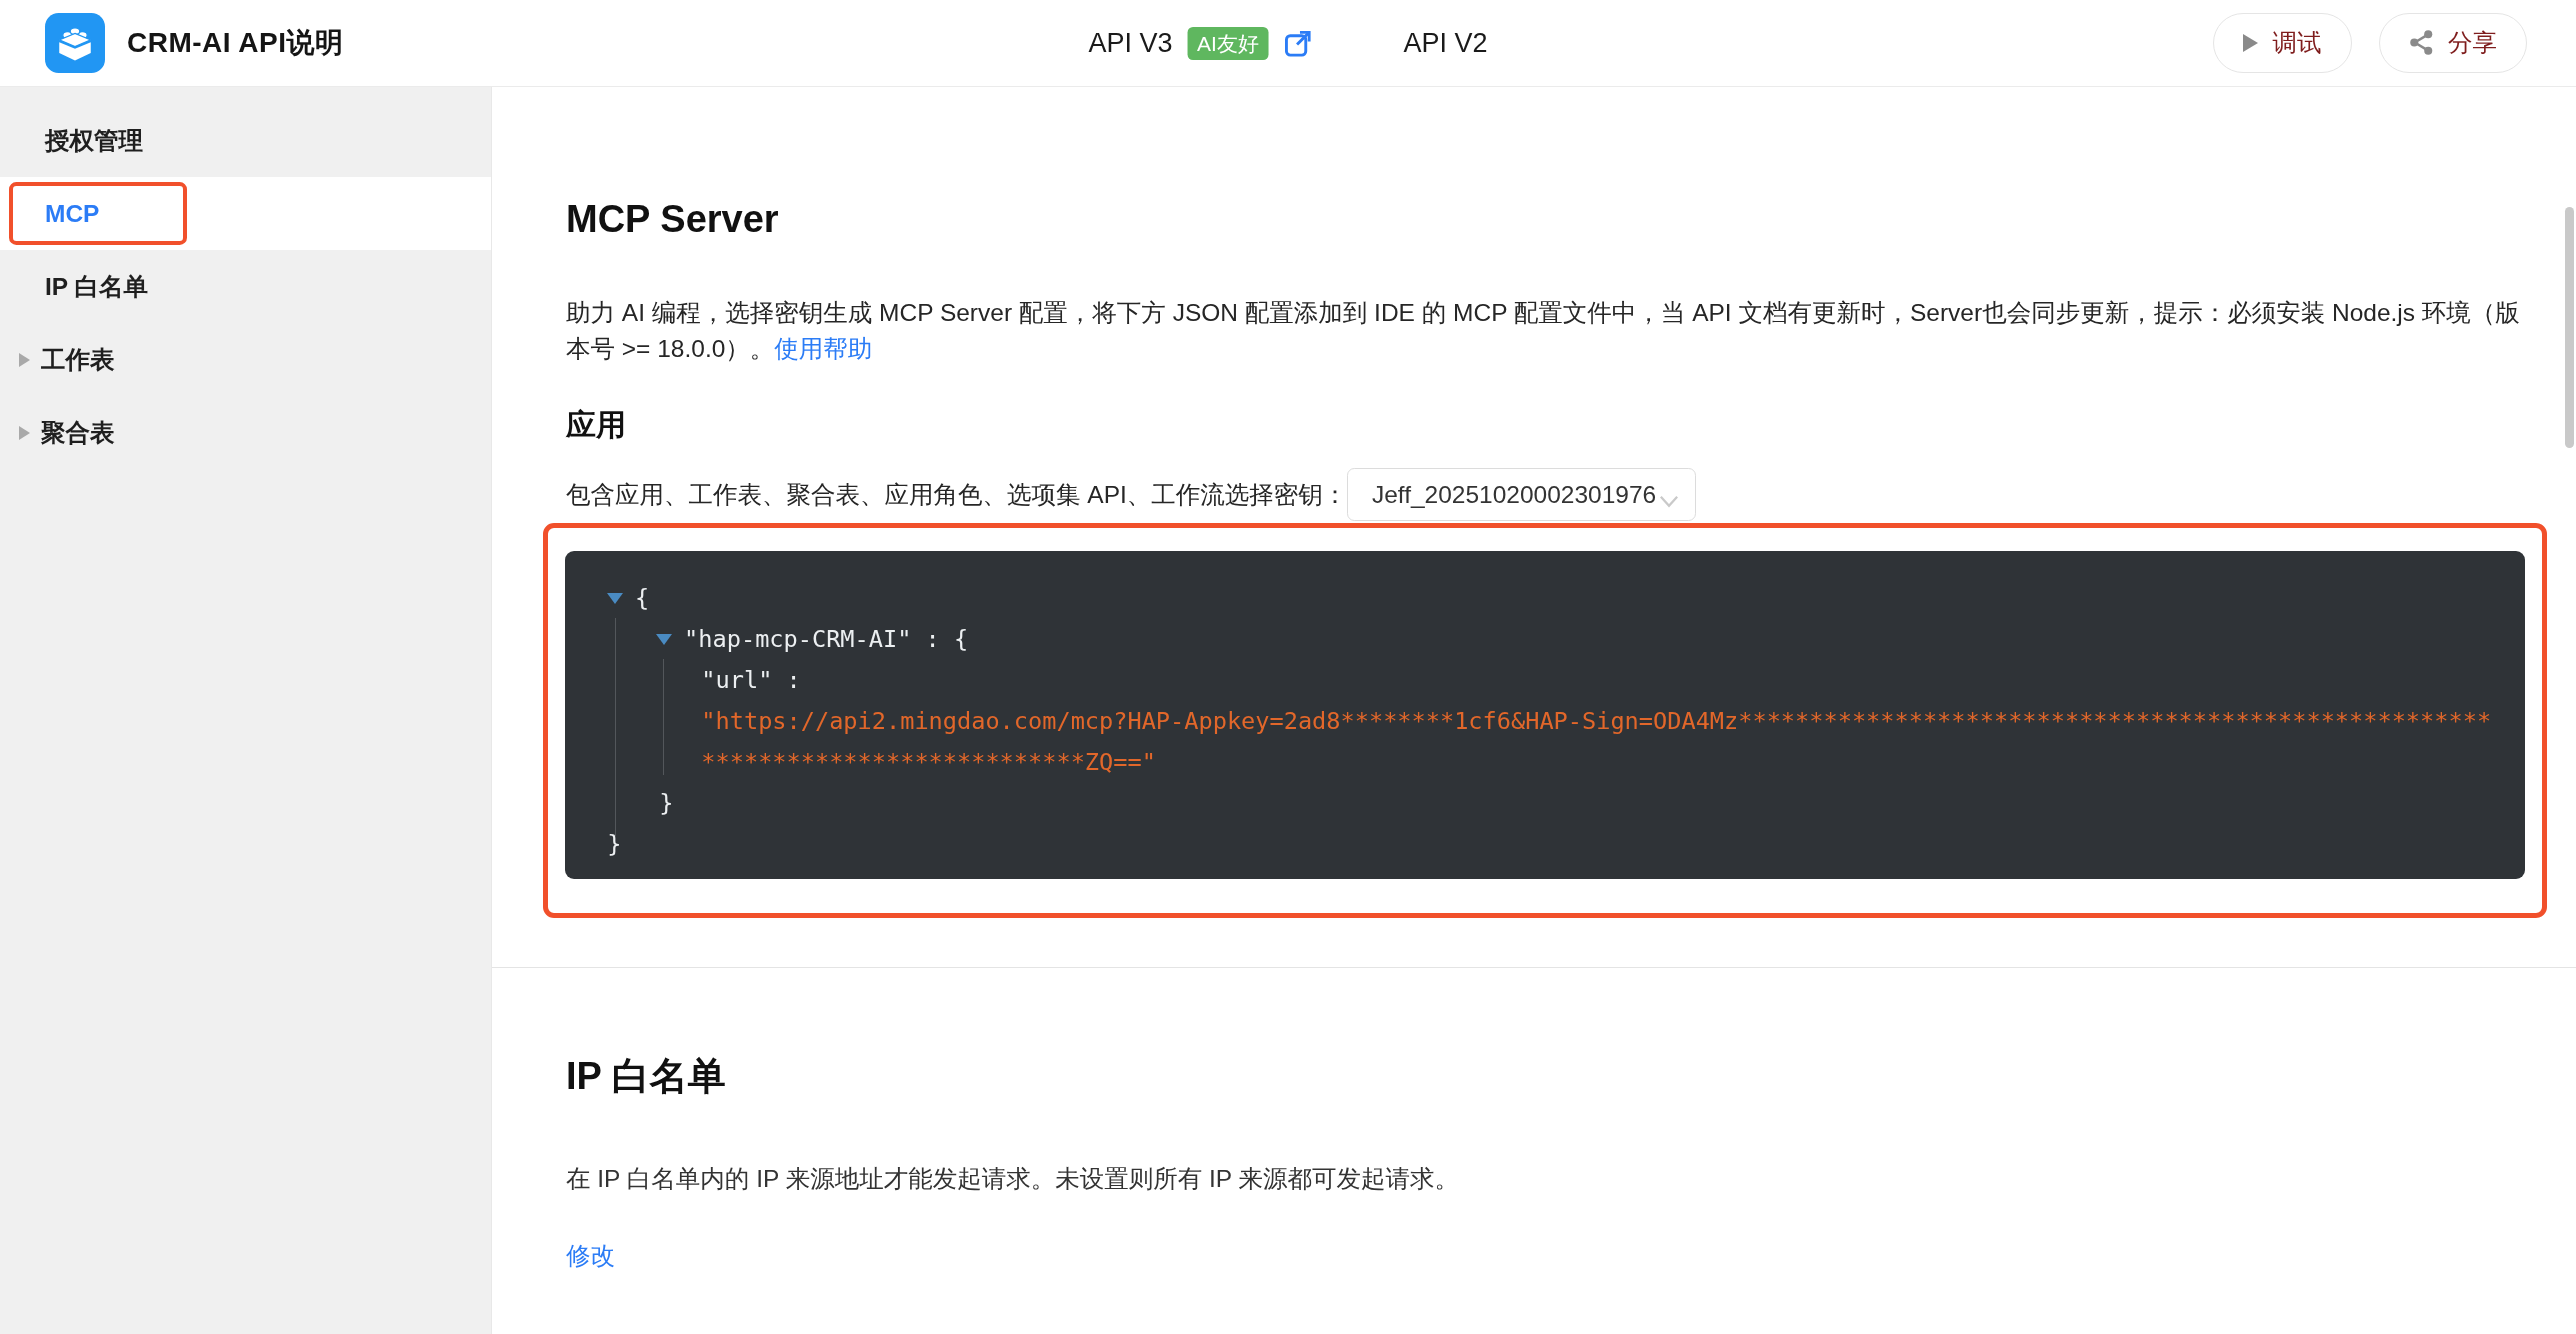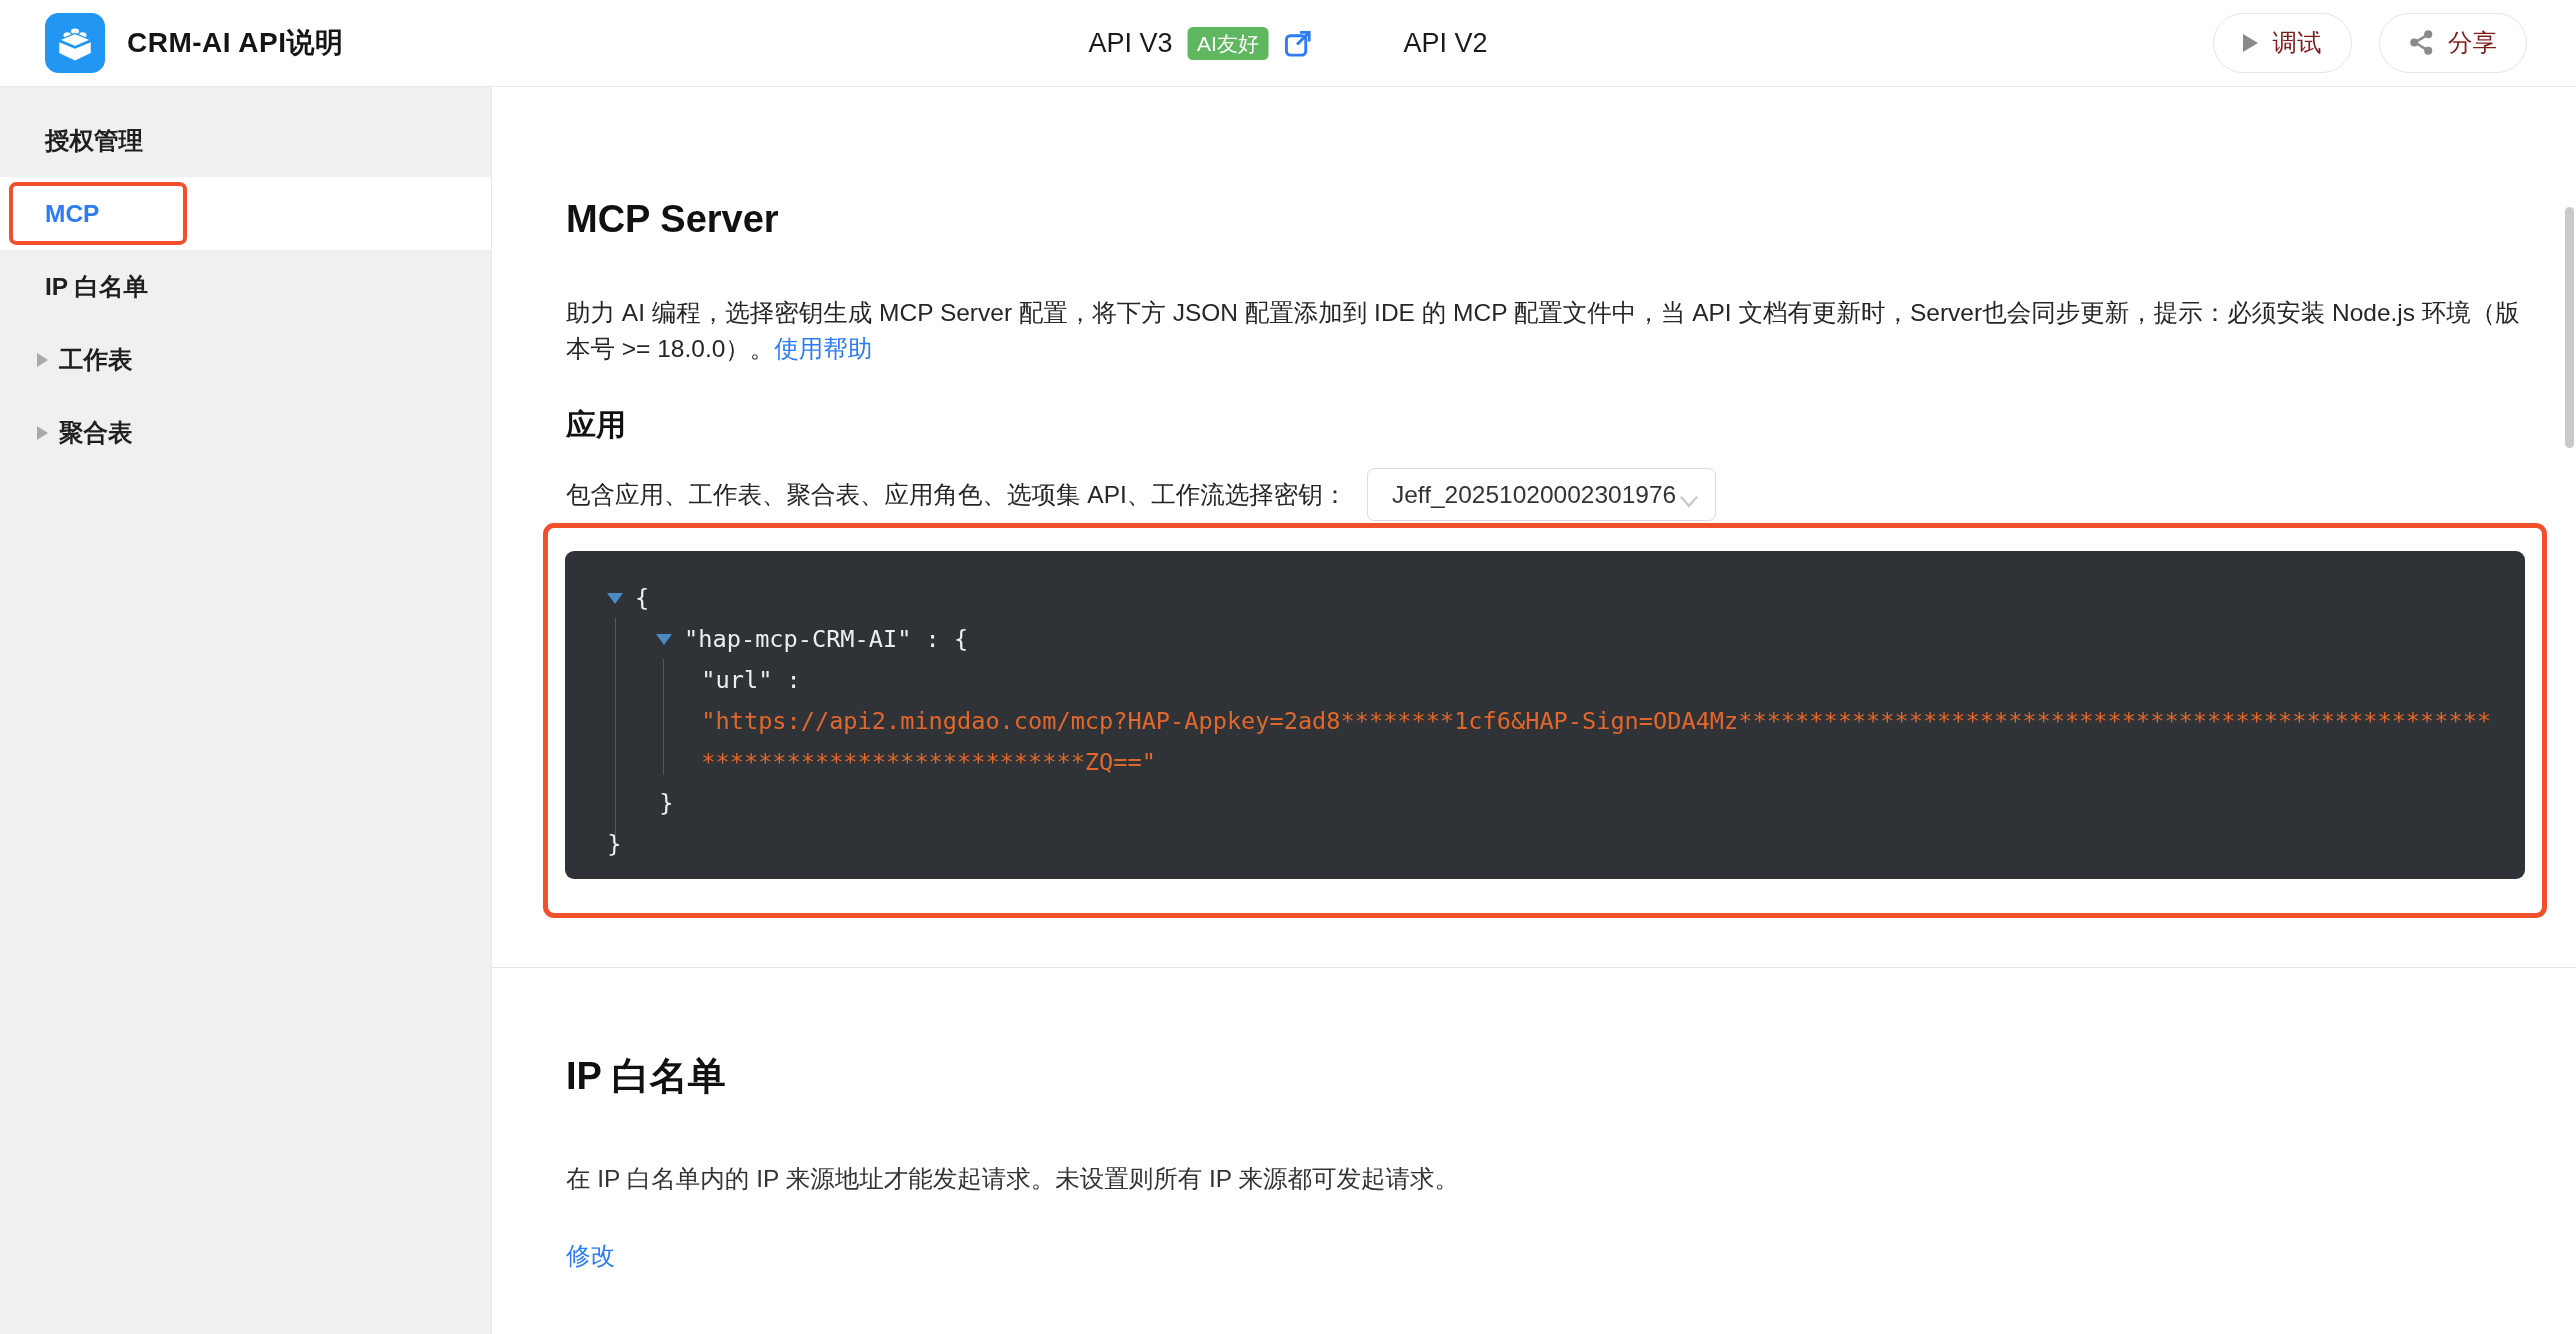--- a/index.html
+++ b/index.html
@@ -30,37 +30,37 @@
     border:1.8px solid #e5e5e5; border-radius:31px; color:#7f1d1d; font-size:24.5px; background:#fff; cursor:pointer; }
   .play-tri { width:0; height:0; border-left:15.4px solid #8a8a8a; border-top:9px solid transparent;
     border-bottom:9px solid transparent; }
 
   
   .sidebar { position:absolute; top:87px; left:0; width:492px; height:1247px; background:#f0f0f0;
     border-right:0.9px solid #e8e8e8; padding-top:17px; }
   .side-item { height:73px; display:flex; align-items:center; padding-left:45px; font-size:24.5px;
     font-weight:600; color:#1f1f1f; cursor:pointer; }
   .side-item.active { background:#fff; color:#2b7cf6; }
-  .side-item.collapsible { padding-left:37px; }
+  .side-item.collapsible { padding-left:19px; }
   .caret-right { width:0; height:0; border-left:11px solid #a9a9a9; border-top:7.3px solid transparent;
     border-bottom:7.3px solid transparent; margin-right:11px; }
   .mcp-annotation { position:absolute; left:9px; top:95px; width:178px; height:63px;
     border:4.5px solid #f1502b; border-radius:7.3px; pointer-events:none; }
 
   
   .main { position:absolute; top:104px; left:492px; width:2084px; height:1247px;
     padding:0 52px 0 74px; overflow:hidden; }
   .h1 { font-size:38px; font-weight:700; color:#111; }
   .mcp-title { margin-top:94px; }
   .desc { margin-top:54px; font-size:24.5px; line-height:36px; color:#262626; max-width:1958px; }
   .link { color:#2b7cf6; cursor:pointer; text-decoration:none; }
   .h2 { margin-top:38px; font-size:30px; font-weight:700; color:#111; }
   .scope-row { margin-top:22px; display:flex; align-items:center; justify-content:flex-start; height:53px; }
   .scope-text { font-size:24.5px; color:#262626; }
-  .key-picker { display:flex; align-items:center; gap:20px; }
+  .key-picker { display:flex; align-items:center; }
   .key-label { font-size:24.5px; color:#262626; }
   .select-box { position:relative; width:349px; height:53px; border:1.8px solid #dcdcdc; border-radius:7.3px;
     background:#fff; display:flex; align-items:center; padding:0 51px 0 23.6px; font-size:24.5px; color:#333; cursor:pointer; }
   .select-chevron { position:absolute; right:16.3px; top:18px; }
 
   
   .code-annotation { margin:1.8px -22.7px 0 -22.7px; border:5.4px solid #f1502b; border-radius:11px;
     padding:23.6px 17px 34px 17px; }
   .code-block { background:#2f3337; border-radius:9px; padding:27px 22px 13.6px 42px;
     font-family:"DejaVu Sans Mono","Liberation Mono",monospace; font-size:23.6px; line-height:41px;

